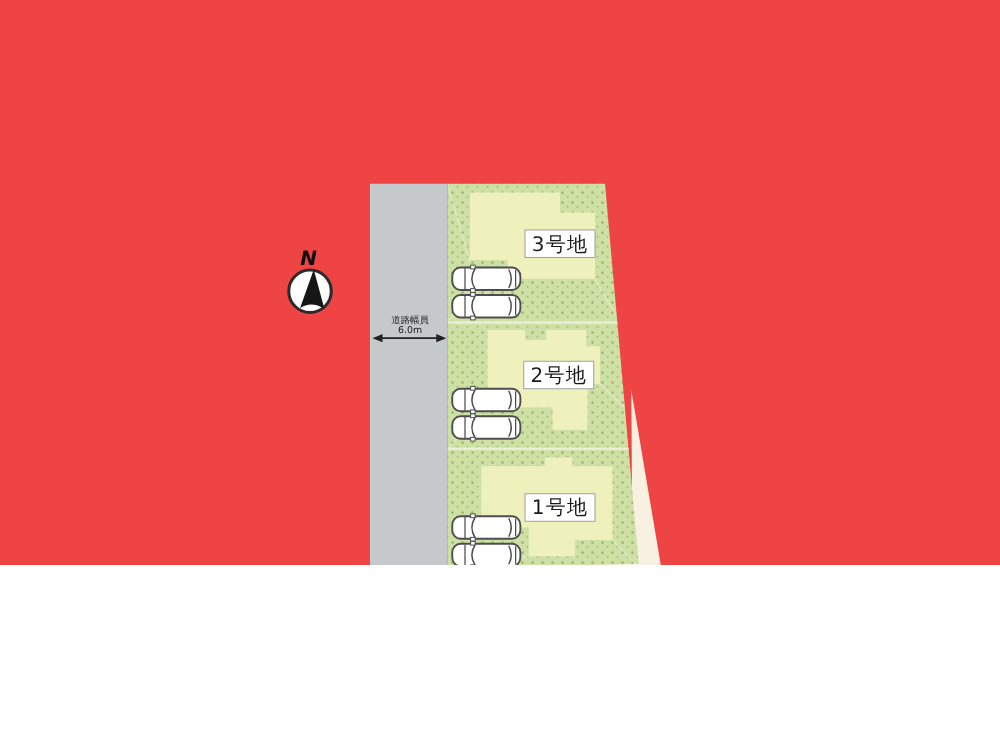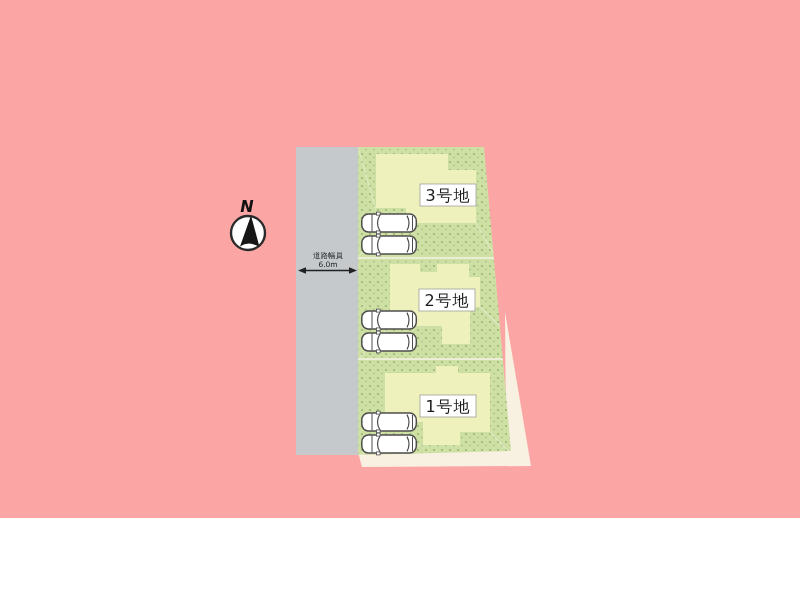--- a/index.html
+++ b/index.html
@@ -1,20 +1,20 @@
 <!DOCTYPE html>
 <html><head>
 <meta charset="utf-8">
 <style>
   html, body { margin: 0; padding: 0; background: #ffffff; }
   .page {
     position: relative;
     width: 800px;
-    height: 518px;
-    background: #fca5a5;
+    height: 452px;
+    background: #ef4444;
     overflow: hidden;
     font-family: "DejaVu Sans", sans-serif;
   }
   svg text {
     font-family: "DejaVu Sans", "Liberation Sans", sans-serif;
     fill: #1a1a1a;
   }
   .lot-label-text {
     font-size: 16px;
     font-weight: 500;

